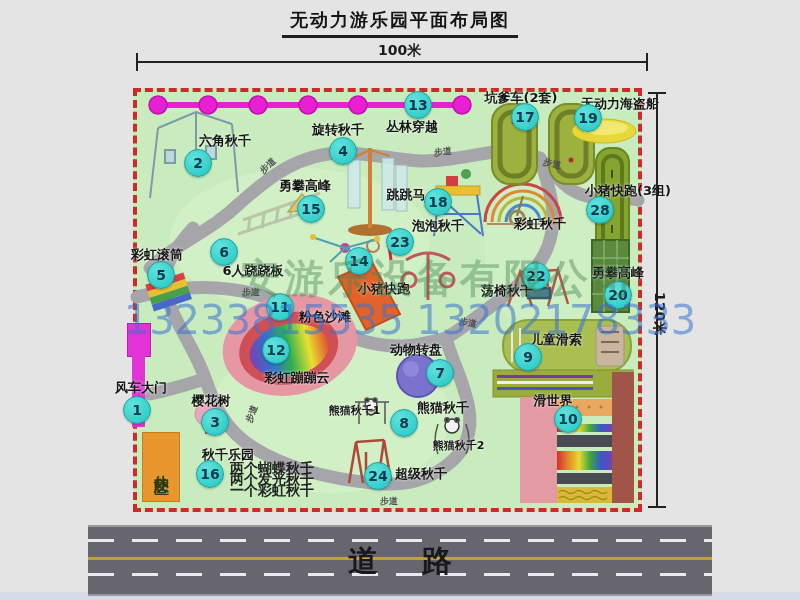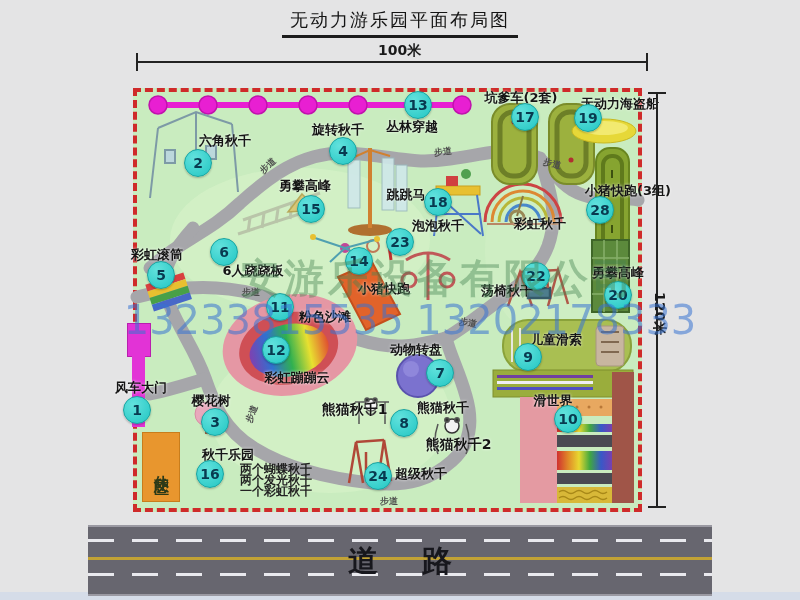--- a/index.html
+++ b/index.html
@@ -1,38 +1,38 @@
 <!DOCTYPE html>
 <html><head>
 <meta charset="utf-8">
 <style>
   html,body{margin:0;padding:0;}
   body{width:800px;height:600px;position:relative;background:#e4e4e5;overflow:hidden;
        font-family:"DejaVu Sans","Liberation Sans",sans-serif;}
   
-  .title{position:absolute;left:50%;top:8px;transform:translateX(-50%);font-size:18px;font-weight:400;
+  .title{position:absolute;left:50%;top:8px;transform:translateX(-50%);font-size:18px;font-weight:700;
          color:#141414;letter-spacing:2px;border-bottom:3px solid #1c1c1c;padding:0 8px 3px;z-index:8;white-space:nowrap;}
   
   .map{position:absolute;left:133px;top:88px;width:501px;height:416px;background:#c9ecbf;
        border:4px dashed #cf2a2a;z-index:1;}
   
   svg.layer{position:absolute;left:0;top:0;z-index:2;}
   
   .dim{position:absolute;background:#222;z-index:7;}
   .dimlbl{position:absolute;font-size:14px;font-weight:700;color:#1a1a1a;z-index:7;white-space:nowrap;}
   
   .badge{position:absolute;transform:translate(-50%,-50%);width:26px;height:26px;border-radius:50%;
          background:radial-gradient(circle at 35% 30%,#62e2dd,#22c6c3);border:1px solid #17a3a1;
          color:#083a50;font-size:14px;font-weight:700;display:flex;align-items:center;justify-content:center;
          z-index:6;box-shadow:0 1px 2px rgba(0,0,0,.25);}
   .lbl{position:absolute;transform:translate(-50%,-50%);font-size:13px;font-weight:700;color:#151515;
        white-space:nowrap;z-index:5;text-shadow:0 0 3px rgba(255,255,255,.85);}
-  .lbl.sm{font-size:14px;padding-left:23px;}
+  .lbl.sm{font-size:11px;padding-left:23px;}
   .fp{position:absolute;font-size:9px;font-weight:700;color:#4c4c4c;z-index:5;white-space:nowrap;}
-  .notes{position:absolute;left:240px;top:464px;z-index:5;font-size:12px;font-weight:700;color:#222;line-height:11px;}
+  .notes{position:absolute;left:230px;top:464px;z-index:5;font-size:14px;font-weight:700;color:#222;line-height:11px;font-family:Liberation Mono, monospace;}
   .notes span{display:block;}
   
   .rest{position:absolute;left:142px;top:432px;width:36px;height:68px;background:#e8962e;border:1px solid #c87d1c;
         z-index:4;display:flex;align-items:center;justify-content:center;}
   .rest span{writing-mode:vertical-rl;font-size:15px;font-weight:700;color:#2c3a18;letter-spacing:3px;}
   
   .gate-top{position:absolute;left:127px;top:323px;width:22px;height:32px;background:#e233d6;border:1px solid #b91fae;z-index:4;}
   .gate-stem{position:absolute;left:132px;top:355px;width:13px;height:72px;background:#e233d6;z-index:4;}
   
   .road{position:absolute;left:88px;top:525px;width:624px;height:67px;background:#67666f;

